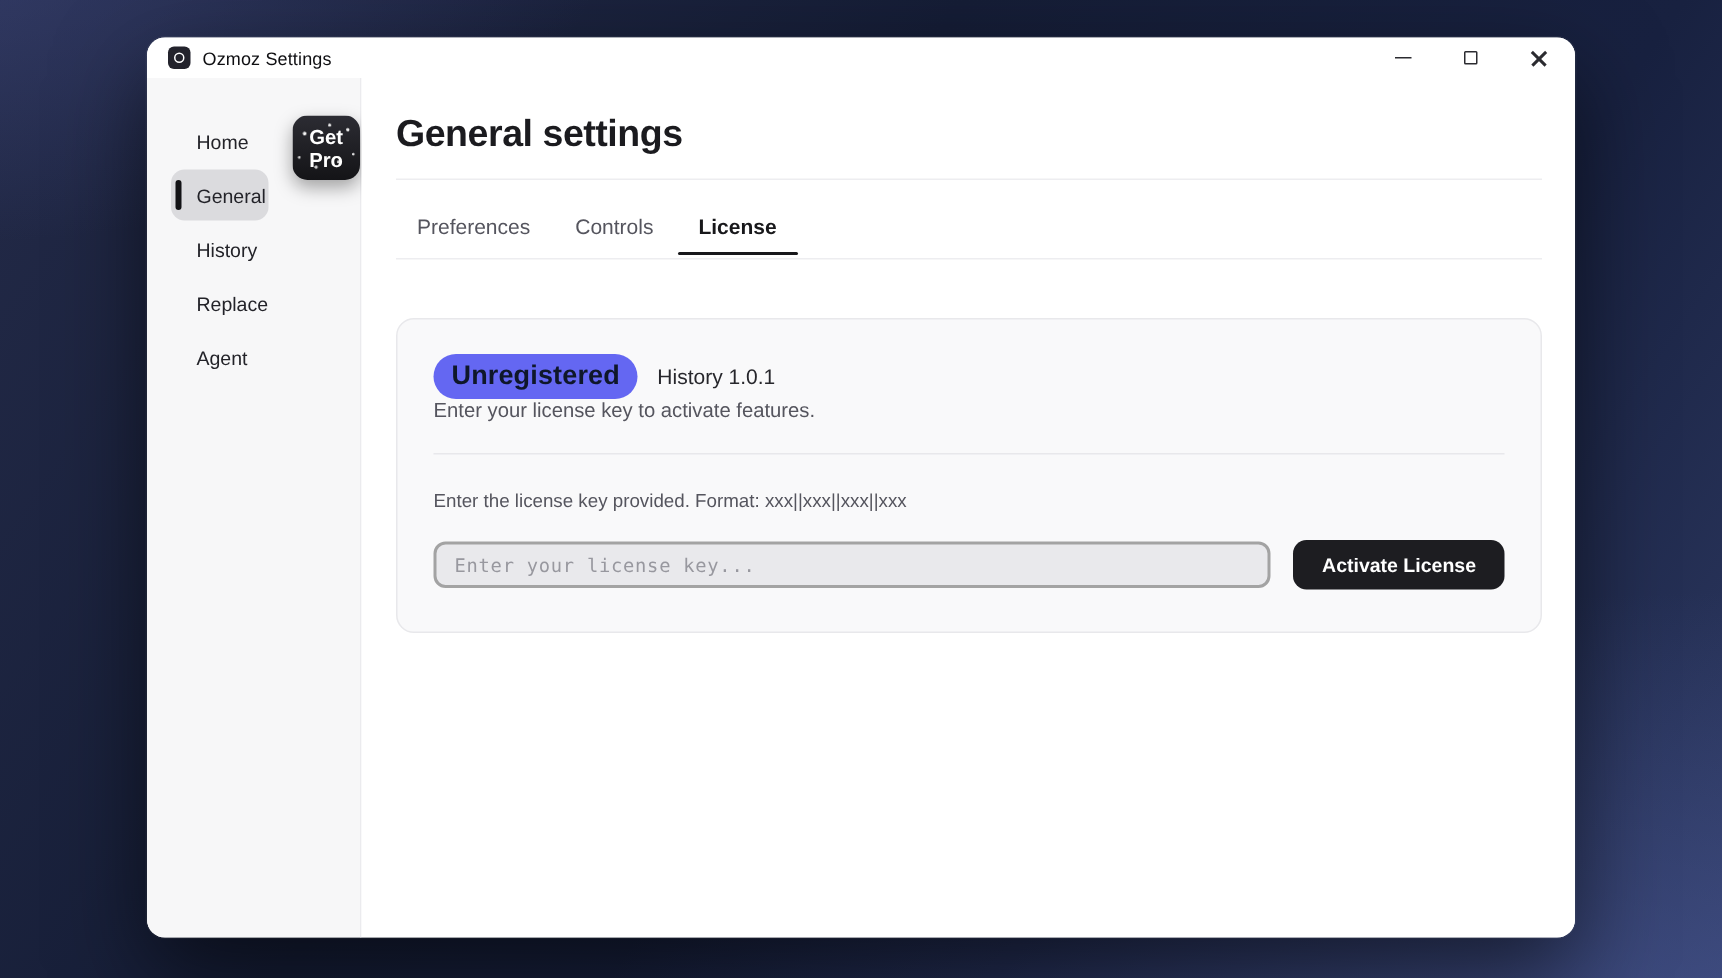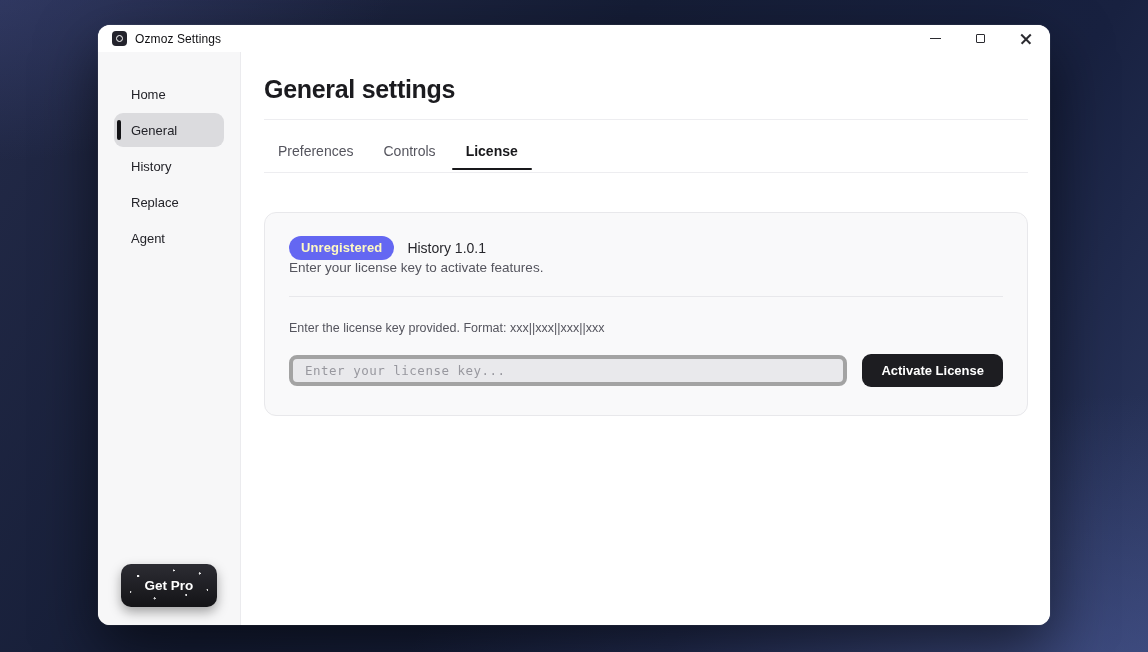--- a/index.html
+++ b/index.html
@@ -43,21 +43,21 @@
   }
   .glyph-close::before { transform: translate(-50%,-50%) rotate(45deg); }
   .glyph-close::after  { transform: translate(-50%,-50%) rotate(-45deg); }
 
   
   .window-body { flex: 1; display: flex; min-height: 0; }
 
   
   .sidebar {
     width: 143px; flex: 0 0 143px; background: #f7f7f8;
-    border-right: 1px solid #ebebee; display: flex; flex-direction: column;
+    border-right: 1px solid #ebebee; display: flex; flex-direction: row;
     padding-top: 25px;
   }
   .nav { flex: 1; padding: 0 16px; }
   .nav-item {
     position: relative; height: 34px; margin-bottom: 2px; border-radius: 9px;
     display: flex; align-items: center; padding-left: 17px;
     font-size: 13px; color: #232329; cursor: pointer;
   }
   .nav-item.active { background: #dbdbde; font-weight: 500; }
   .nav-item.active .active-indicator {
@@ -94,31 +94,31 @@
     background: #18181b; border-radius: 1px;
   }
 
   
   .card {
     margin-top: 39px; background: #f9f9fa; border: 1px solid #e8e8eb;
     border-radius: 12px; padding: 23px 24px 28px;
   }
   .badge-row { display: flex; align-items: center; gap: 13px; }
   .status-badge {
-    background: #6467f2; color: #fef9c3; font-size: 13px; font-weight: 700;
+    background: #6467f2; color: #0f172a; font-size: 18px; font-weight: 700;
     padding: 4px 12px 5px; border-radius: 999px; letter-spacing: 0.1px;
   }
   .version-text { font-size: 14px; color: #27272c; }
   .card-desc { margin-top: 0; font-size: 13.5px; color: #55555e; }
   .card-divider { height: 1px; background: #e8e8eb; margin: 21px 0 24px; }
   .section-title { font-size: 15px; font-weight: 600; color: #1b1b1f; }
   .section-hint { margin-top: 8px; font-size: 12.5px; color: #55555e; }
   .input-row { display: flex; align-items: center; gap: 15px; margin-top: 19px; }
   .license-input {
-    flex: 1; height: 31px; background: #e9e9ec; border: 4px solid #a3a3a3; border-radius: 8px;
+    flex: 1; height: 31px; background: #e9e9ec; border: 2px solid #a3a3a3; border-radius: 8px;
     padding: 0 12px; font-family: "DejaVu Sans Mono", monospace; font-size: 12.5px;
     color: #000000; letter-spacing: 0.5px; outline: none;
   }
   .license-input::placeholder { color: #98989f; }
   .activate-btn {
     height: 33px; padding: 0 19px; background: #1d1d21; color: #ffffff;
     border: none; border-radius: 9px; font-family: "Liberation Sans", sans-serif;
     font-size: 13px; font-weight: 600; cursor: pointer;
   }
 </style>

